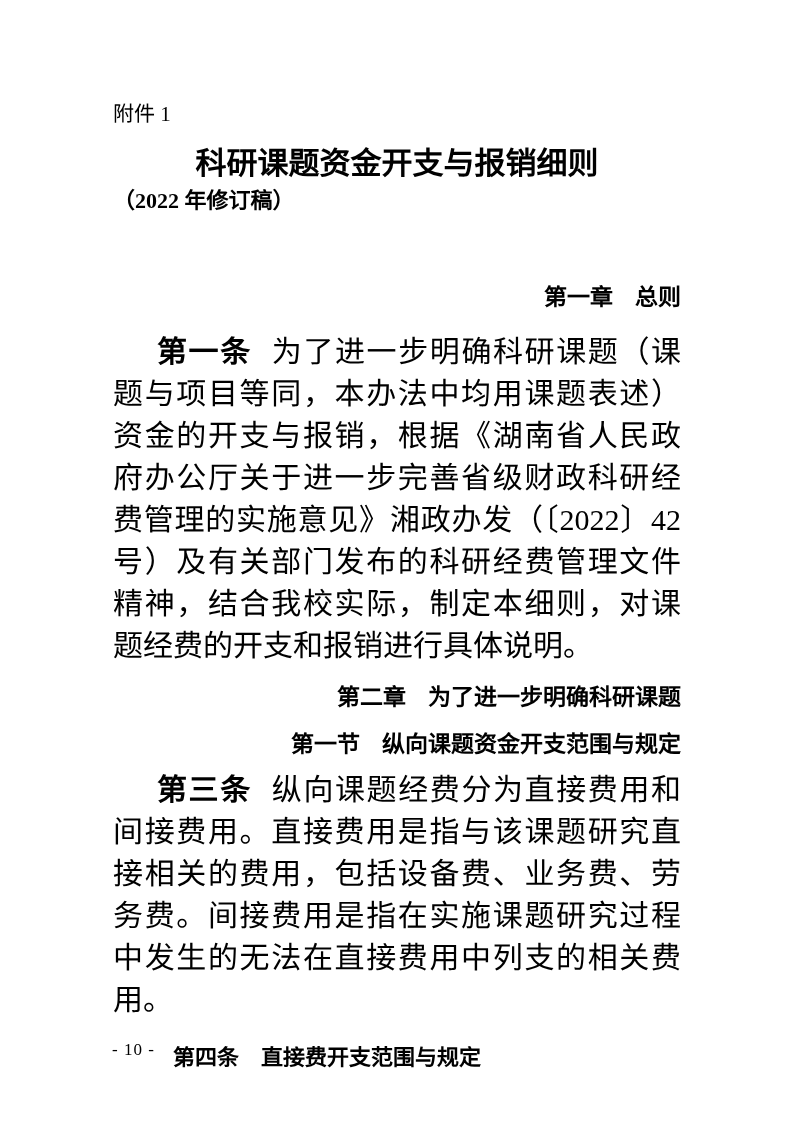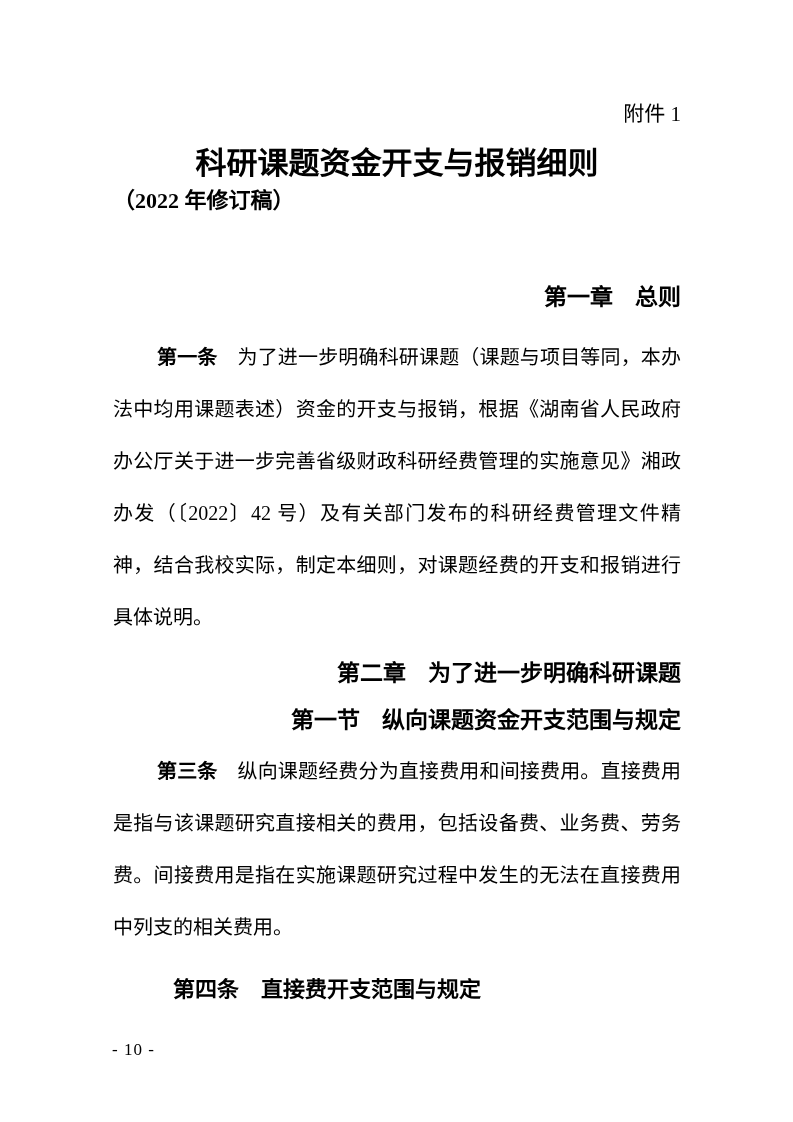--- a/index.html
+++ b/index.html
@@ -16,21 +16,21 @@
     font-family: "Liberation Serif", "DejaVu Serif", serif;
     overflow: hidden;
     box-sizing: border-box;
   }
   .content {
     padding: 100px 112px 0 113px; 
   }
   .attachment {
     font-size: 21px;
     line-height: 28px;
-    text-align: right;
+    text-align: left;
   }
   .doc-title {
     margin-top: 13px;
     text-align: center;
     font-weight: bold;
     font-size: 31px;
     line-height: 46px;
     font-family: "Liberation Serif", "DejaVu Serif", serif;
   }
   .doc-subtitle {
@@ -58,22 +58,22 @@
     font-weight: bold;
     line-height: 48px;
     font-family: "Liberation Serif", "DejaVu Serif", serif;
   }
   .hgap {
     display: inline-block;
     width: 22px;
   }
   .para {
     margin: 0;
-    font-size: 20px;
-    line-height: 52px;
+    font-size: 30px;
+    line-height: 42px;
     text-align: justify;
     text-justify: inter-character;
     text-indent: 44px;
     word-break: break-all;
   }
   #article-1 {
     margin-top: 19px;
   }
   .para .label {
     font-weight: bold;

